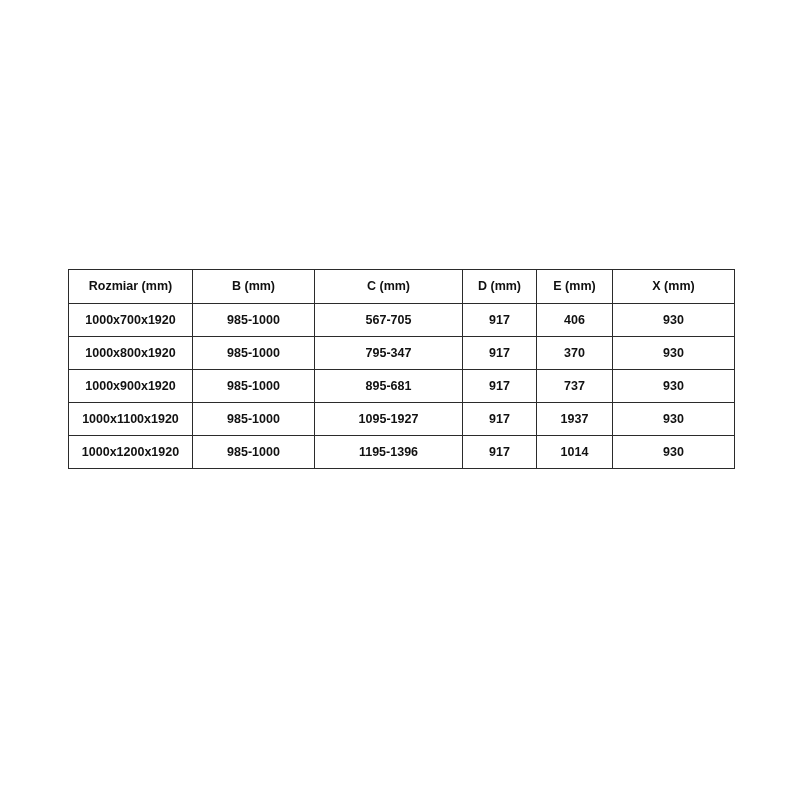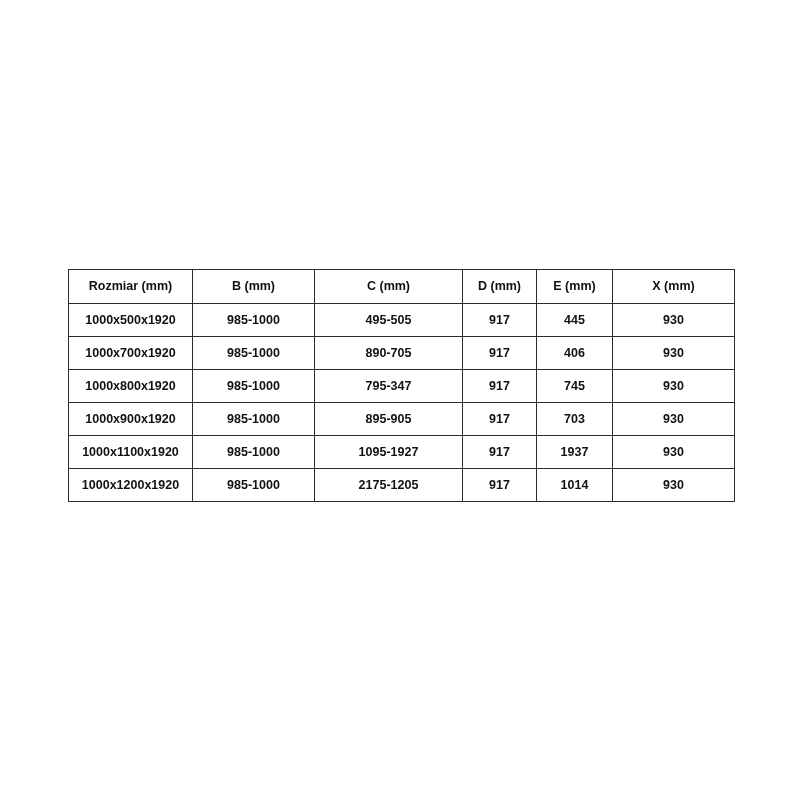--- a/index.html
+++ b/index.html
@@ -77,63 +77,55 @@
           <th>Rozmiar (mm)</th>
           <th>B (mm)</th>
           <th>C (mm)</th>
           <th>D (mm)</th>
           <th>E (mm)</th>
           <th>X (mm)</th>
         </tr>
       </thead>
       <tbody>
         <tr>
-          <td>1000x500x1920</td>
-          <td>985-1000</td>
-          <td>495-505</td>
-          <td>917</td>
-          <td>445</td>
-          <td>930</td>
-        </tr>
-        <tr>
           <td>1000x700x1920</td>
           <td>985-1000</td>
-          <td>890-705</td>
+          <td>567-705</td>
           <td>917</td>
           <td>406</td>
           <td>930</td>
         </tr>
         <tr>
           <td>1000x800x1920</td>
           <td>985-1000</td>
           <td>795-347</td>
           <td>917</td>
-          <td>745</td>
+          <td>370</td>
           <td>930</td>
         </tr>
         <tr>
           <td>1000x900x1920</td>
           <td>985-1000</td>
-          <td>895-905</td>
+          <td>895-681</td>
           <td>917</td>
-          <td>703</td>
+          <td>737</td>
           <td>930</td>
         </tr>
         <tr>
           <td>1000x1100x1920</td>
           <td>985-1000</td>
           <td>1095-1927</td>
           <td>917</td>
           <td>1937</td>
           <td>930</td>
         </tr>
         <tr>
           <td>1000x1200x1920</td>
           <td>985-1000</td>
-          <td>2175-1205</td>
+          <td>1195-1396</td>
           <td>917</td>
           <td>1014</td>
           <td>930</td>
         </tr>
       </tbody>
     </table>
   </div>
 </div>
 
 </body></html>

